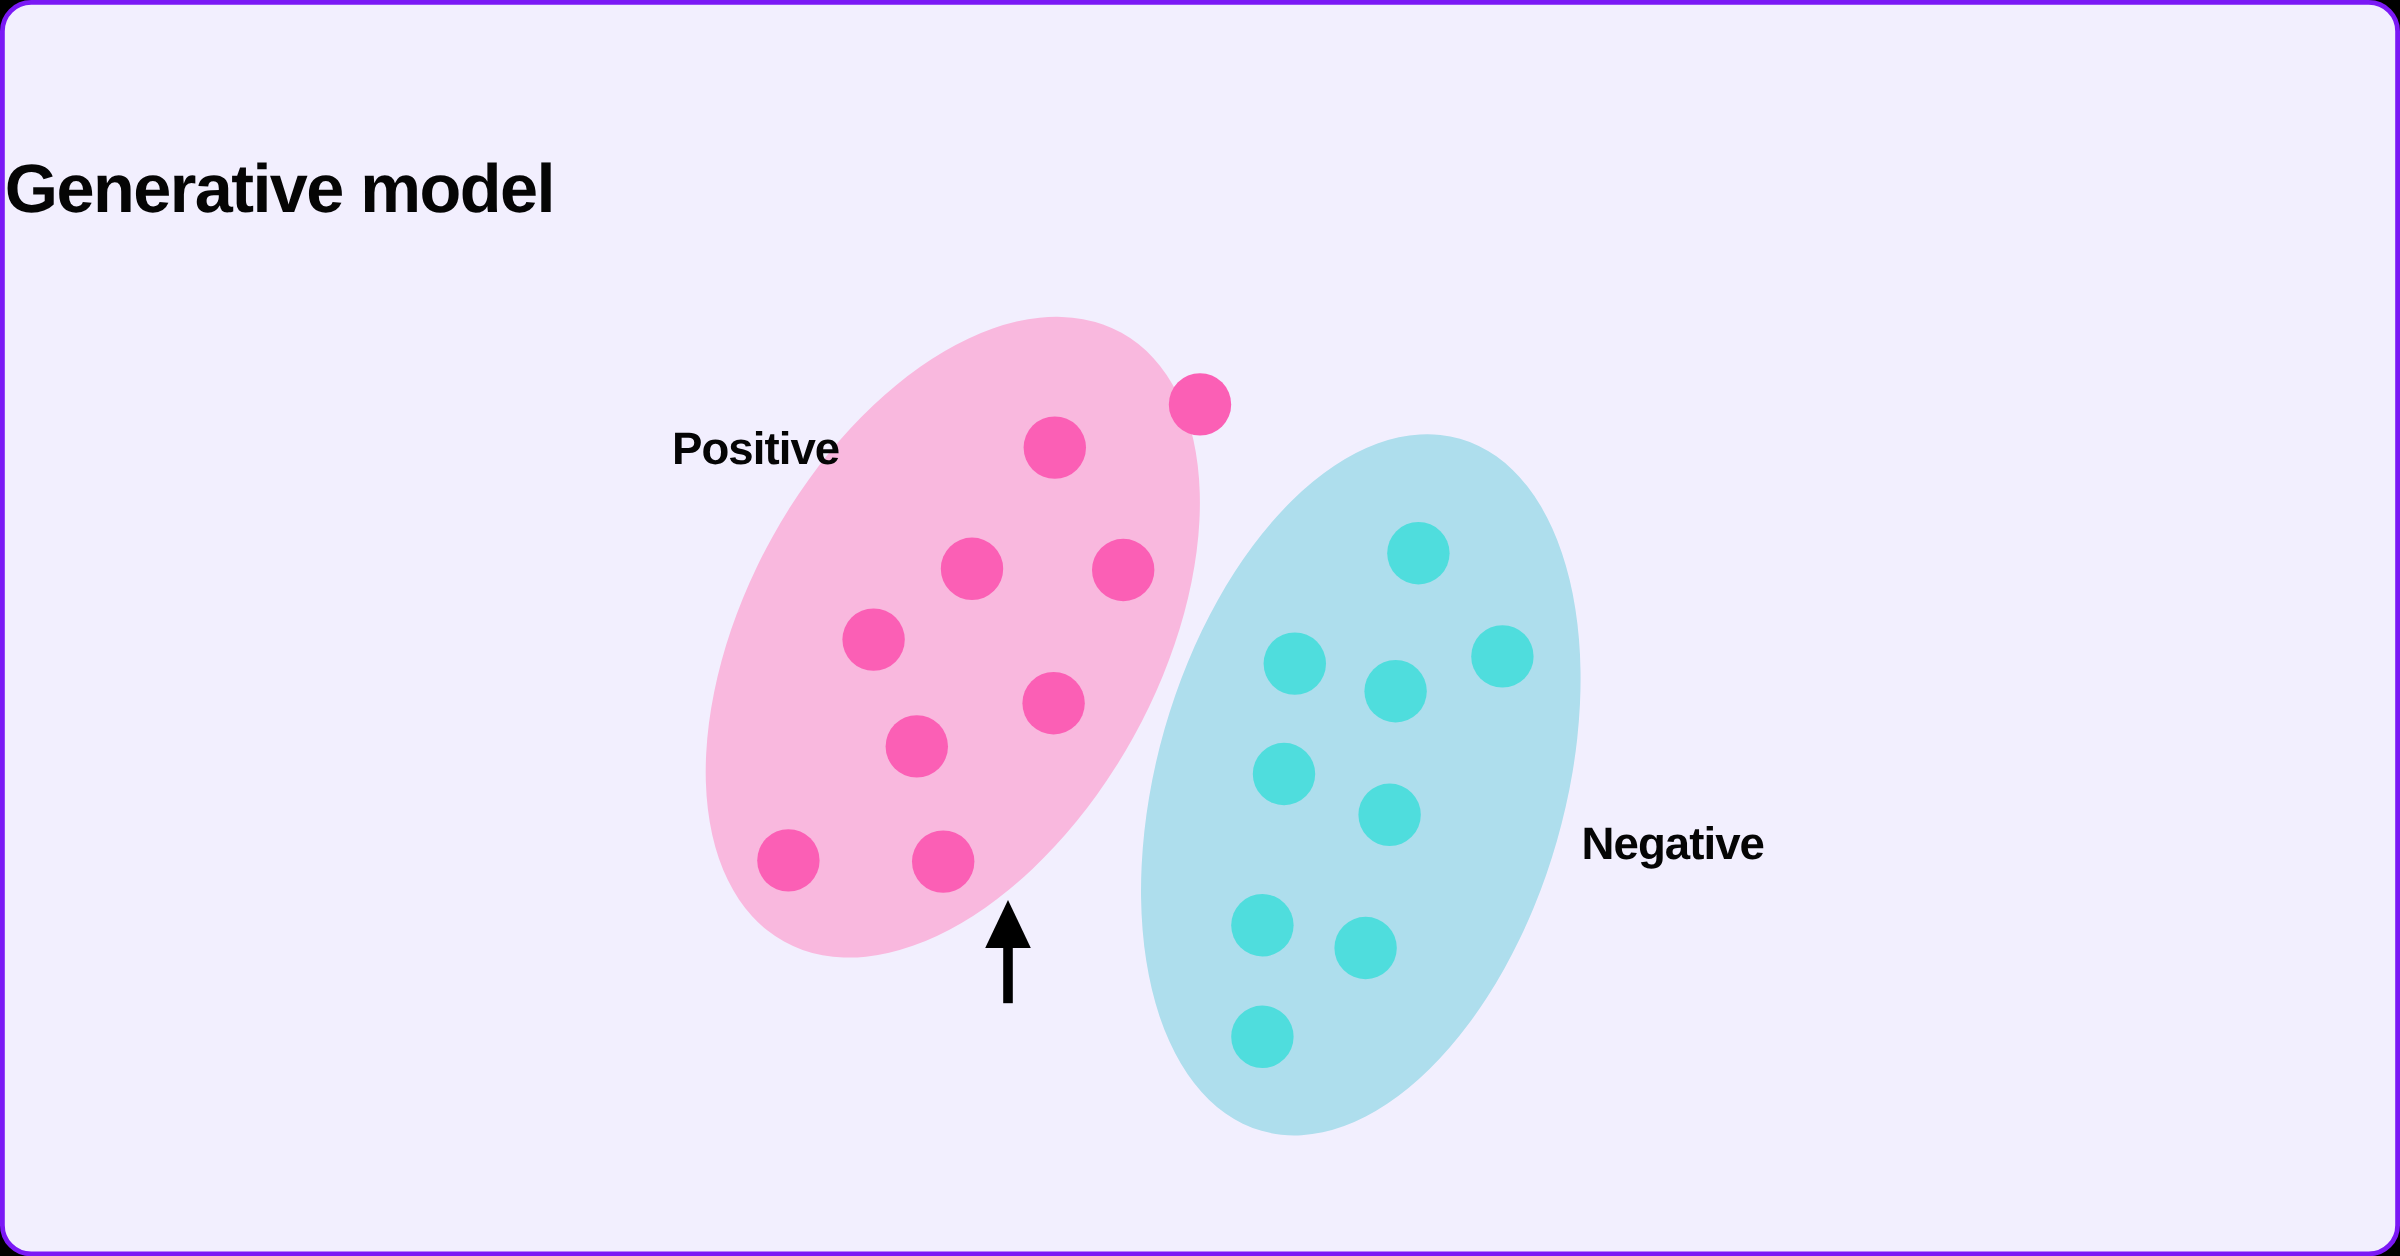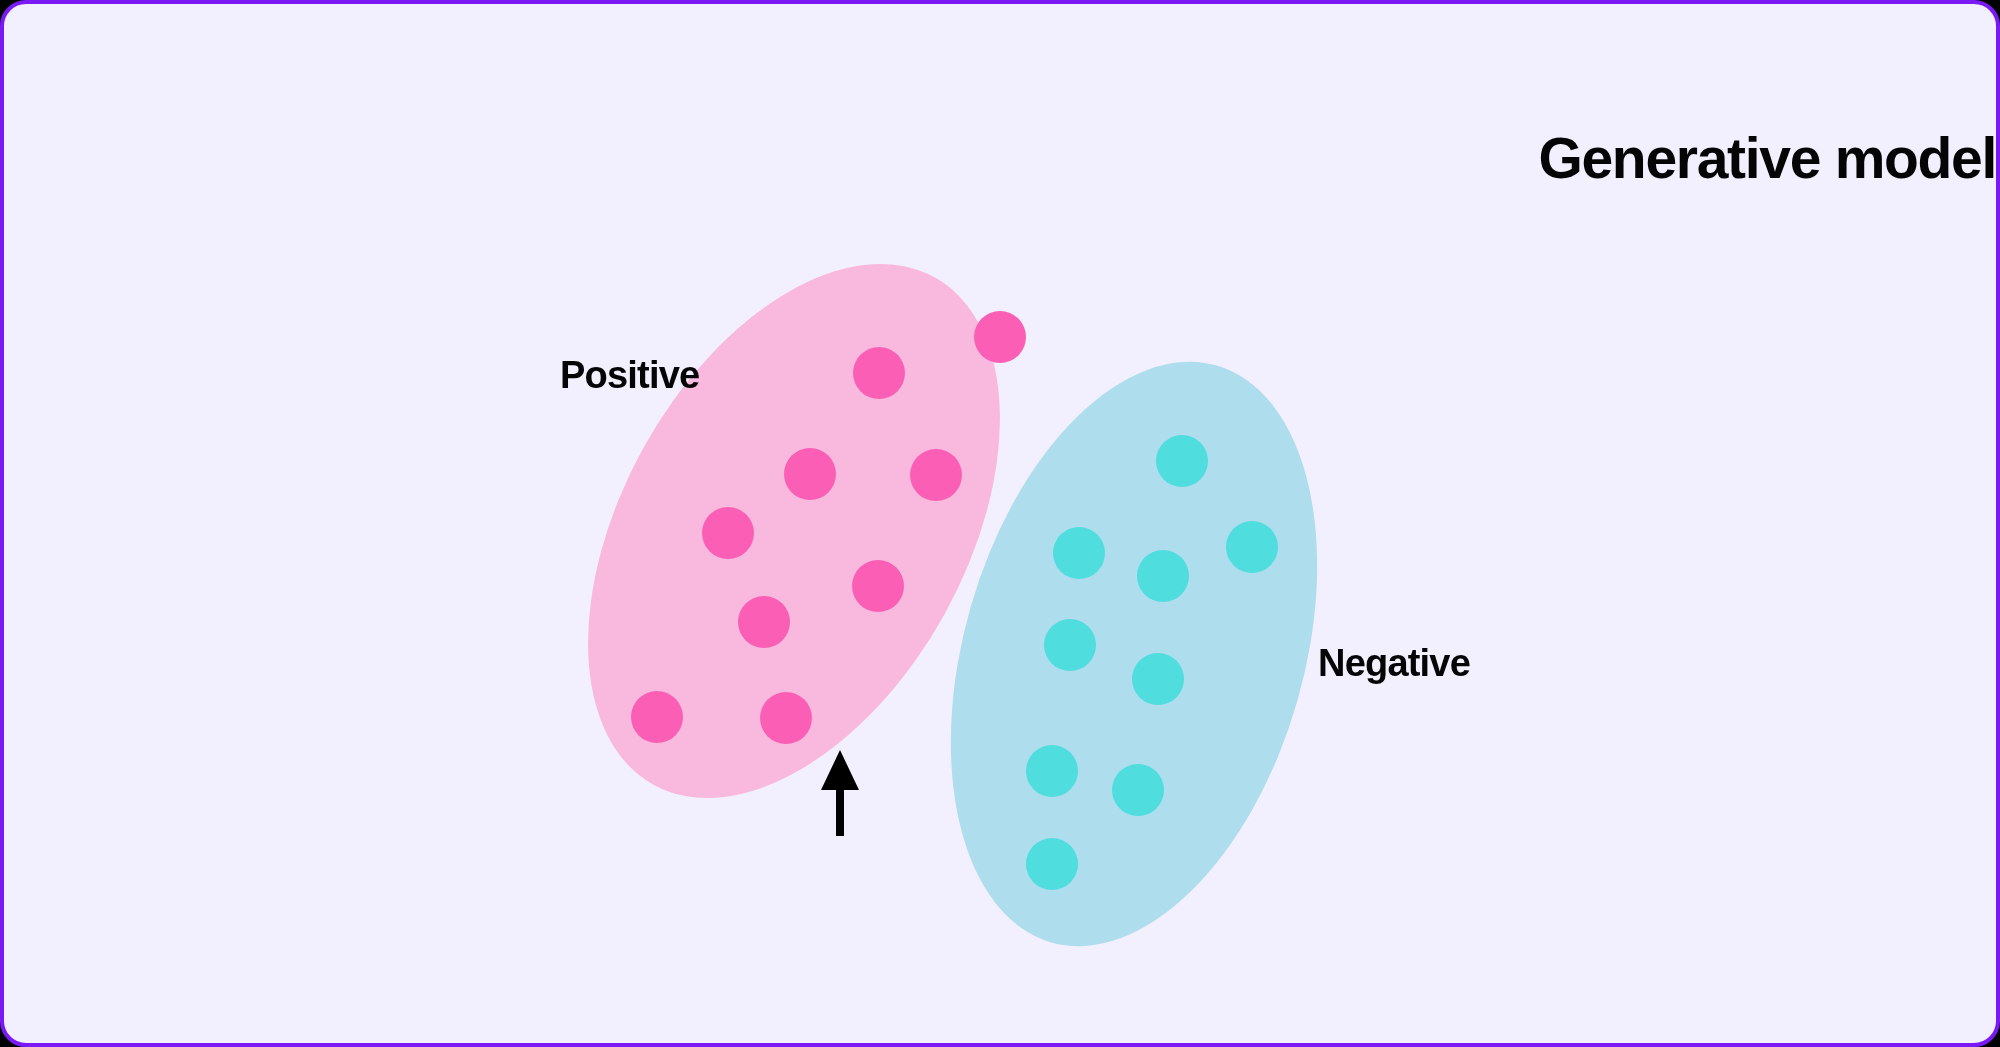--- a/index.html
+++ b/index.html
@@ -37,33 +37,33 @@
     font-family: "Liberation Sans", sans-serif;
     font-weight: bold;
     letter-spacing: -0.5px;
     white-space: nowrap;
     line-height: 1.0;
   }
   #page-title {
     left: 0;
     right: 0;
     top: 126px;
-    text-align: right;
+    text-align: left;
     font-size: 57px;
     letter-spacing: -1.3px;
   }
   #label-positive {
     left: 556px;
     top: 352px;
     font-size: 38px;
     letter-spacing: -0.8px;
   }
   #label-negative {
     left: 1314px;
-    top: 640px;
+    top: 681px;
     font-size: 38px;
     letter-spacing: -0.8px;
   }
   #annotation-joint {
     left: 756px;
     top: 847px;
     width: 170px;
     text-align: center;
     font-size: 28px;
     line-height: 1.22;

